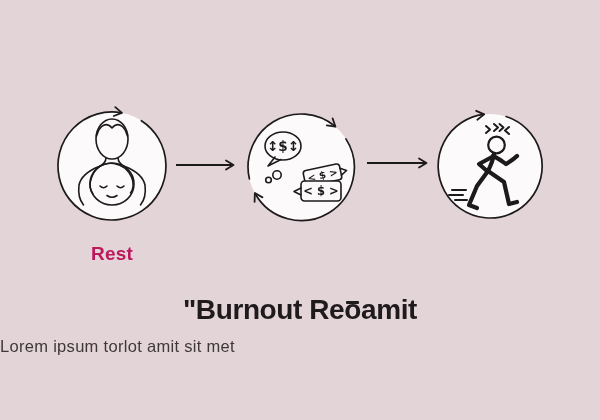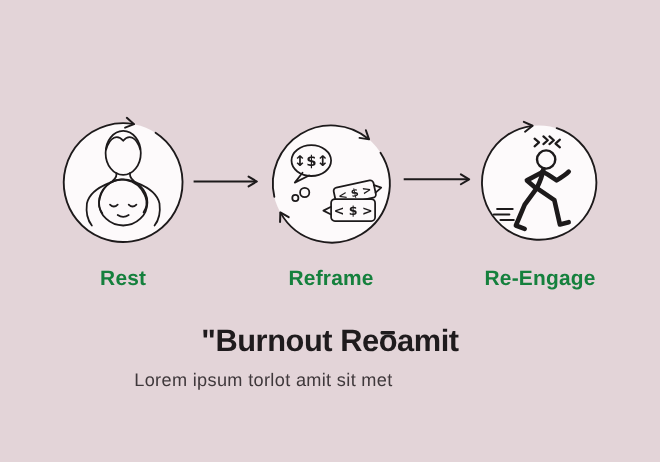--- a/index.html
+++ b/index.html
@@ -6,35 +6,35 @@
   .canvas {
     position:relative; width:600px; height:420px;
     background:#e3d4d8; overflow:hidden;
     font-family:"Liberation Sans", sans-serif;
     color:#201c1e;
   }
   svg.diagram { position:absolute; left:0; top:0; }
   .step-label {
     position:absolute; top:243px; width:160px;
     text-align:center; font-size:19px; font-weight:700;
-    color:#15803d; letter-spacing:.2px;
+    color:#be185d; letter-spacing:.2px;
   }
   .title {
     position:absolute; left:0; top:294px; width:600px;
     text-align:center; font-size:28px; font-weight:700;
     color:#1f1b1d; letter-spacing:-0.4px; white-space:nowrap;
   }
   .overline-char { position:relative; display:inline-block; }
   .overline-char::after {
     content:""; position:absolute; left:2px; right:2px; top:7px; height:3px;
     background:#1f1b1d; border-radius:1px;
   }
   .subtitle {
     position:absolute; left:0; top:337px; width:479px;
-    text-align:center; font-size:16.5px; font-weight:400;
+    text-align:left; font-size:16.5px; font-weight:400;
     color:#3f383b; letter-spacing:.3px;
   }
   .icon-text { font-family:"DejaVu Sans", sans-serif; font-weight:700; fill:#1d1a1b; }
 </style>
 </head>
 <body>
 
 <div class="canvas">
 
   <svg class="diagram" width="600" height="420" viewBox="0 0 600 420">
@@ -110,19 +110,17 @@
         <g stroke-width="2">
           <path d="M-38,24 L-24,24"></path>
           <path d="M-41,29 L-27,29"></path>
           <path d="M-35,34 L-23,34"></path>
         </g>
       </g>
     </g>
   </svg>
 
   <div class="step-label" style="left:32px">Rest</div>
-  <div class="step-label" style="left:221px">Reframe</div>
-  <div class="step-label" style="left:411px">Re-Engage</div>
 
   <div class="title"><span>"Burnout Re</span><span class="overline-char">o</span><span>amit</span></div>
 
   <div class="subtitle">Lorem ipsum torlot amit sit met</div>
 </div>
 
 </body></html>

